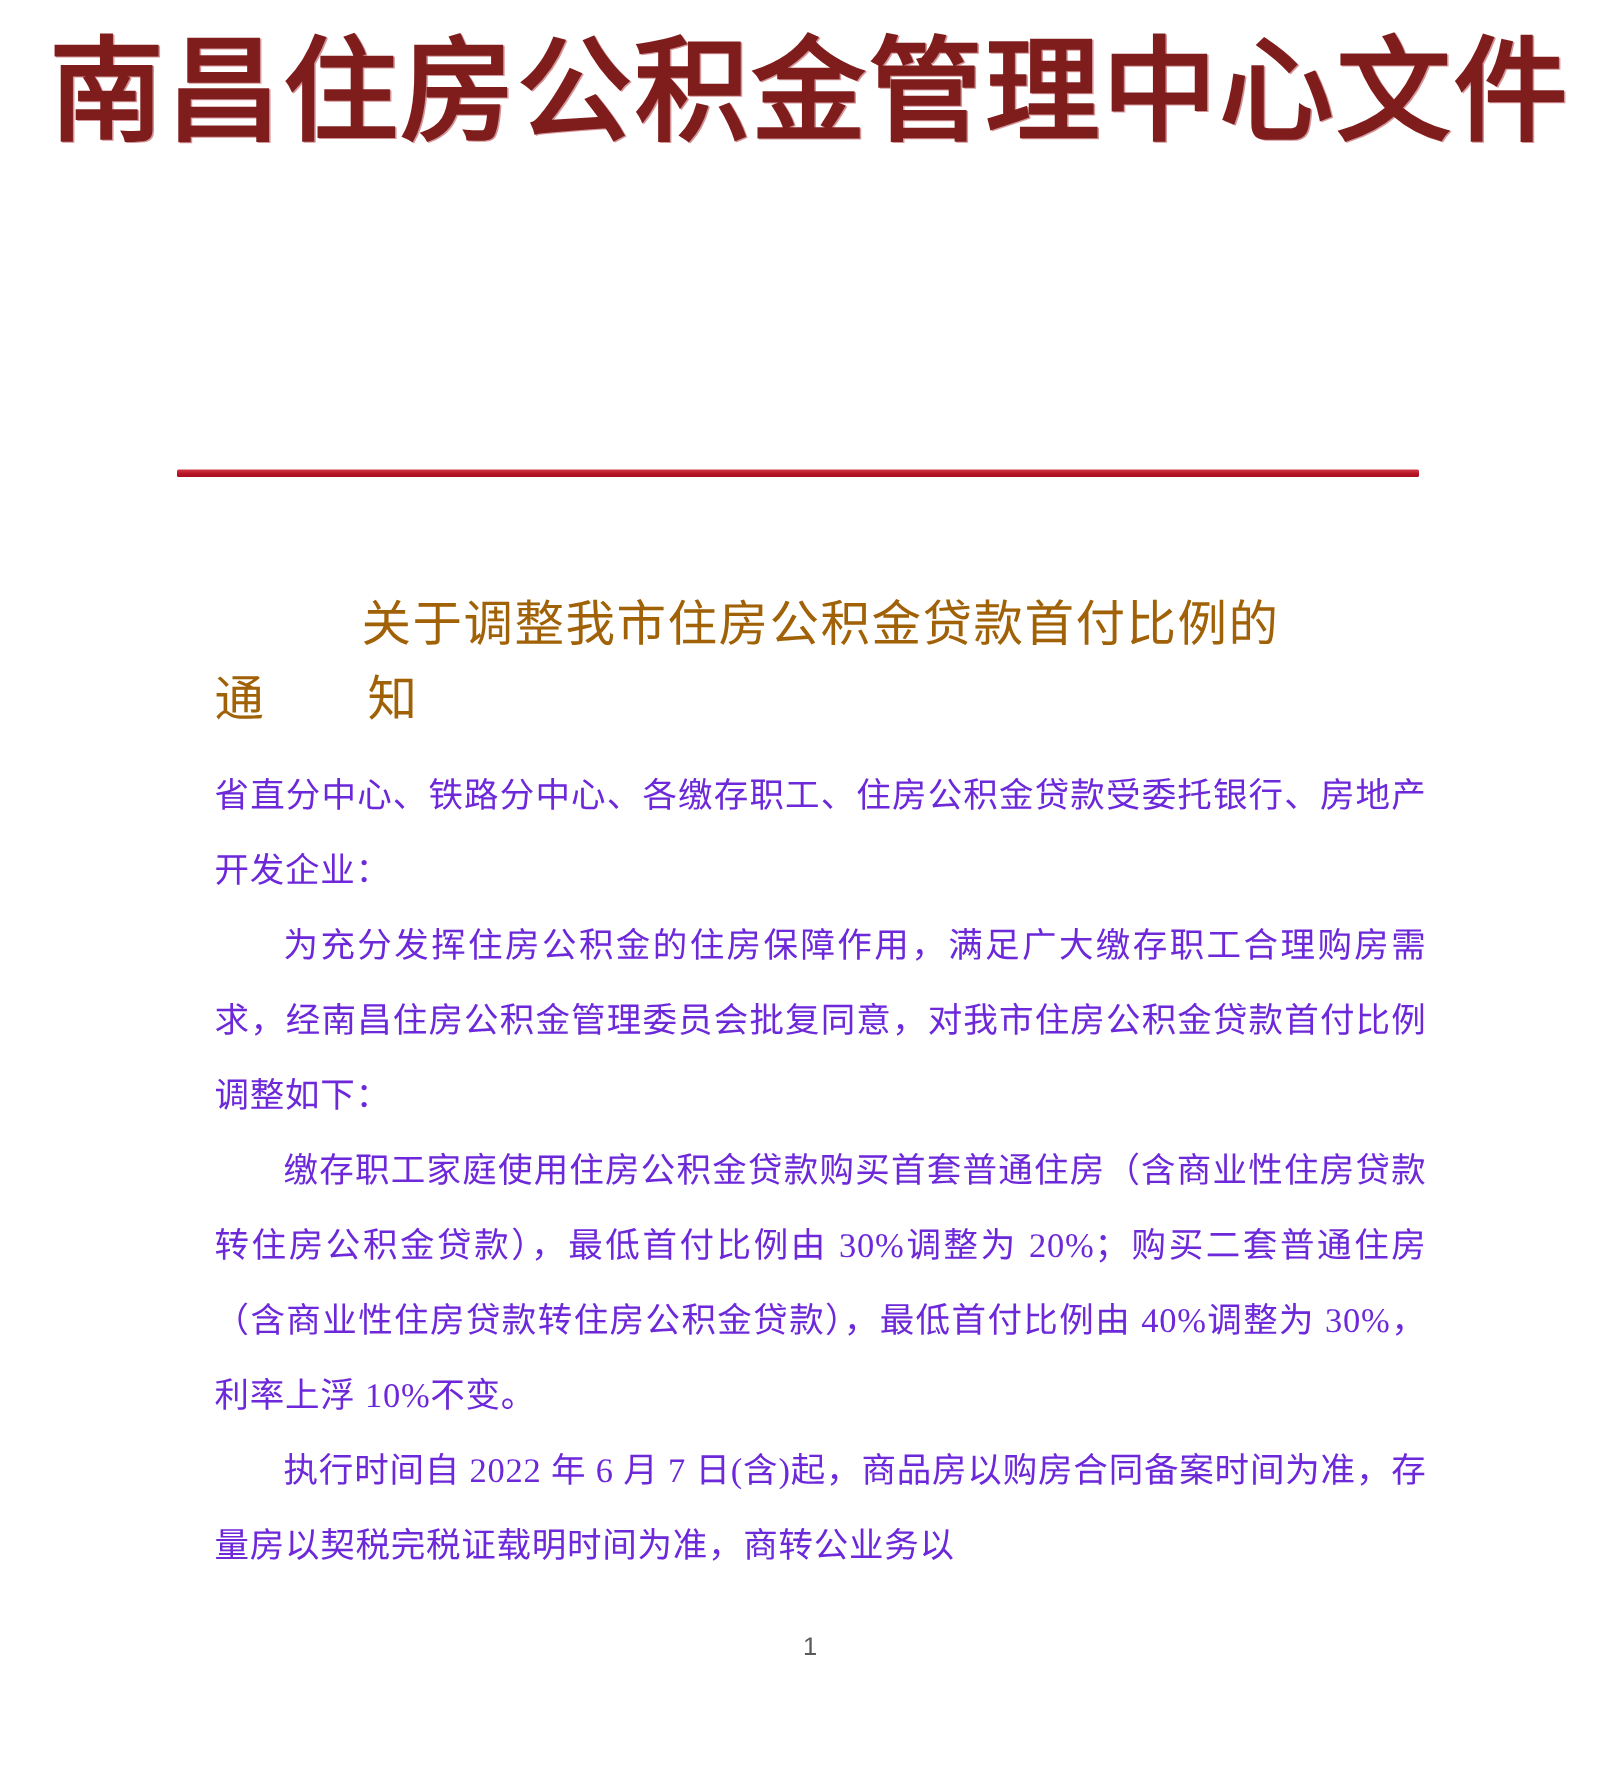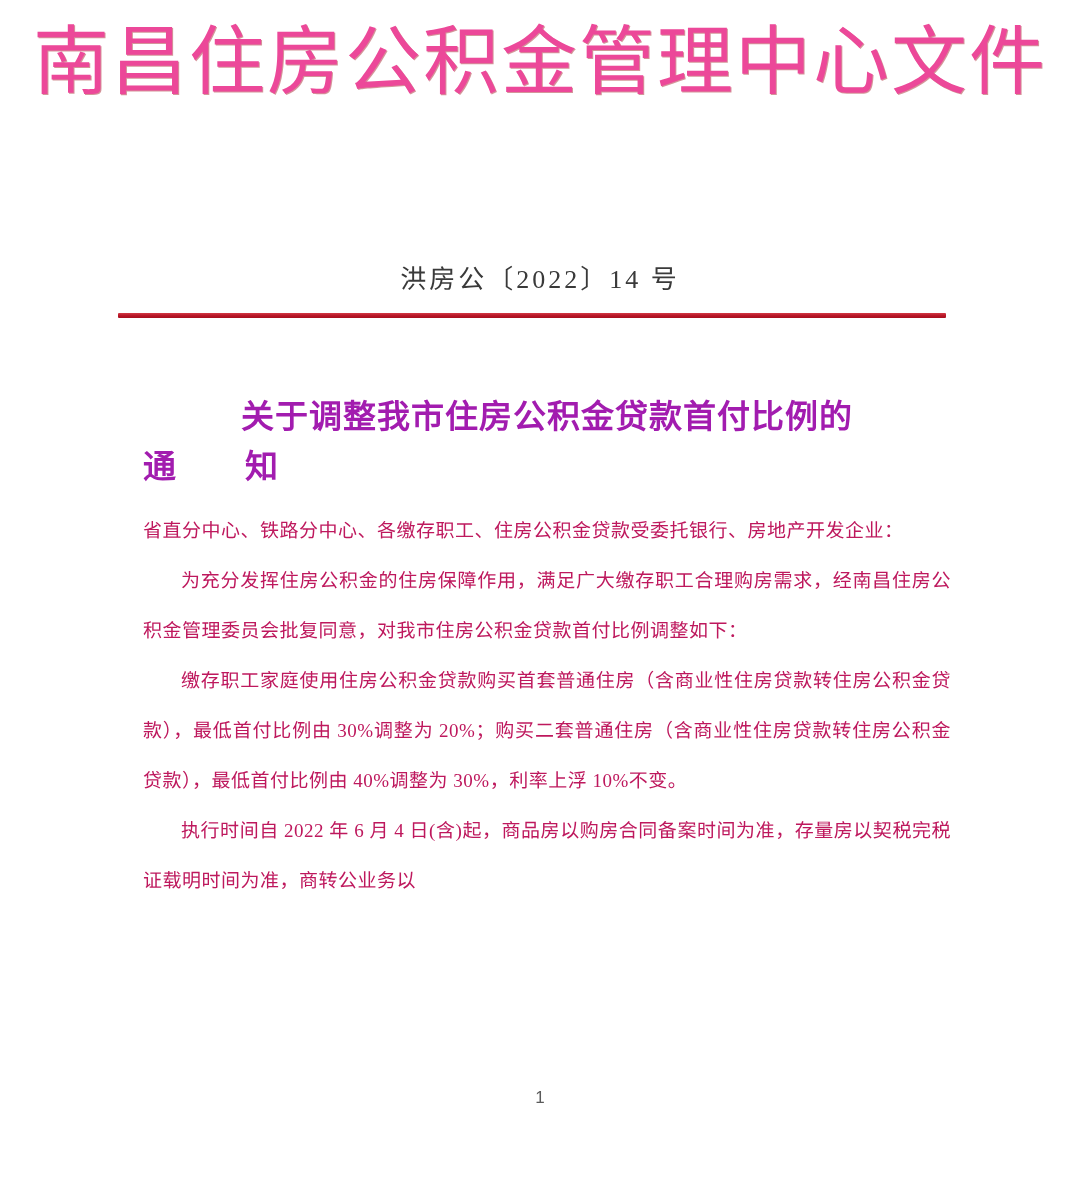--- a/index.html
+++ b/index.html
@@ -27,23 +27,23 @@
     left: 0;
     top: 18px;
     width: 1080px;
     text-align: center;
   }
   .masthead-title {
     display: inline-block;
     font-family: "Liberation Serif", "DejaVu Serif", serif;
     font-size: 76px;
     line-height: 1.18;
-    font-weight: 400;
+    font-weight: 700;
     letter-spacing: 2px;
-    color: #ec4899;
+    color: #7f1d1d;
     text-shadow: 1px 1px 0 rgba(160,20,28,0.45);
     white-space: nowrap;
   }
 
   
   .docnum-block {
     position: absolute;
     left: 0;
     top: 258px;
     width: 1080px;
@@ -70,41 +70,41 @@
   
   .body-block {
     position: absolute;
     left: 143px;
     top: 392px;
     width: 808px;
   }
 
   .doc-heading {
     font-size: 33px;
-    font-weight: 700;
+    font-weight: 400;
     line-height: 1.52;
-    color: #a21caf;
+    color: #a16207;
     letter-spacing: 1px;
     text-align: center;
     margin: 0 0 14px 0;
   }
   .doc-heading .line1 {
     display: block;
     text-align: center;
   }
   .doc-heading .line2 {
     display: block;
     text-align: left;
     letter-spacing: 1px;
   }
 
   .para {
-    font-size: 19px;
+    font-size: 23px;
     line-height: 50px;
-    color: #be185d;
+    color: #6d28d9;
     text-align: justify;
     text-justify: inter-ideograph;
     letter-spacing: 0.5px;
     margin: 0;
     font-family: "Liberation Serif", "DejaVu Serif", serif;
   }
   .para.indent {
     text-indent: 2em;
   }
 
@@ -137,38 +137,35 @@
 </style>
 </head>
 <body>
 
 <div id="page">
 
   <div class="masthead">
     <span class="masthead-title">南昌住房公积金管理中心文件</span>
   </div>
 
-  <div class="docnum-block">
-    <span class="docnum">洪房公〔2022〕14 号</span>
-  </div>
 
   <div class="red-rule"></div>
 
   <div class="body-block">
 
     <div class="doc-heading">
       <span class="line1">关于调整我市住房公积金贷款首付比例的</span>
       <span class="line2">通　　知</span>
     </div>
 
     <p class="para">省直分中心、铁路分中心、各缴存职工、住房公积金贷款受委托银行、房地产开发企业：</p>
 
     <p class="para indent">为充分发挥住房公积金的住房保障作用，满足广大缴存职工合理购房需求，经南昌住房公积金管理委员会批复同意，对我市住房公积金贷款首付比例调整如下：</p>
 
     <p class="para indent">缴存职工家庭使用住房公积金贷款购买首套普通住房（含商业性住房贷款转住房公积金贷款），最低首付比例由 30%调整为 20%；购买二套普通住房（含商业性住房贷款转住房公积金贷款），最低首付比例由 40%调整为 30%，利率上浮 10%不变。</p>
 
-    <p class="para indent">执行时间自 2022 年 6 月 4 日(含)起，商品房以购房合同备案时间为准，存量房以契税完税证载明时间为准，商转公业务以</p>
+    <p class="para indent">执行时间自 2022 年 6 月 7 日(含)起，商品房以购房合同备案时间为准，存量房以契税完税证载明时间为准，商转公业务以</p>
   </div>
 
   <div class="page-number">1</div>
 
 
 </div>
 
 </body></html>

